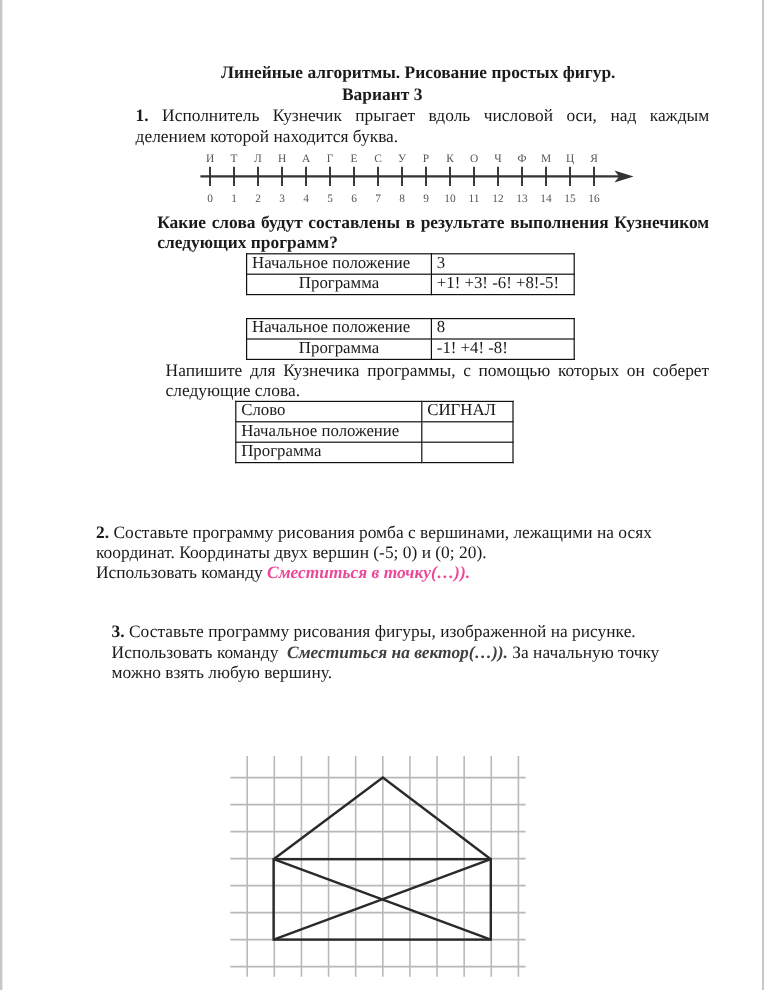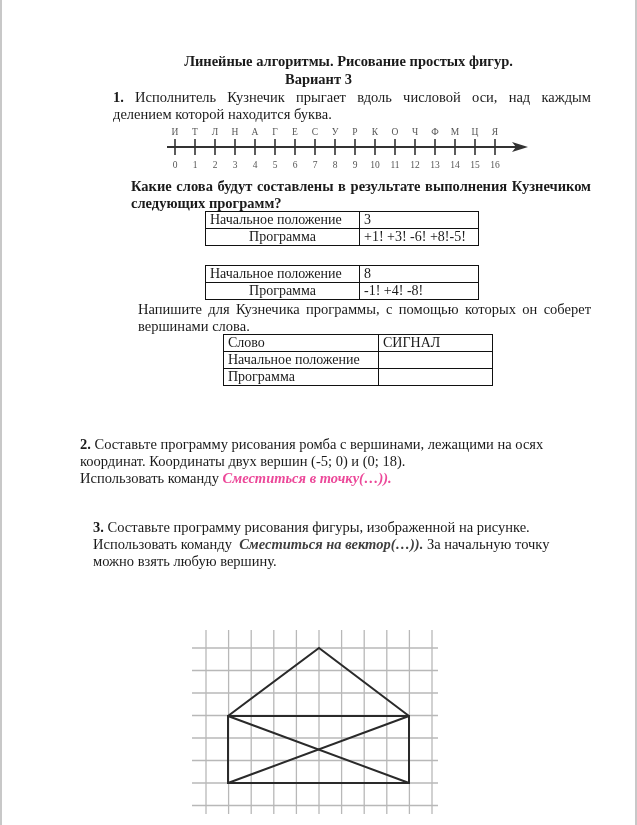--- a/index.html
+++ b/index.html
@@ -116,42 +116,42 @@
     <td style="width:145px;">Начальное положение</td>
     <td>8</td>
   </tr>
   <tr>
     <td class="center">Программа</td>
     <td>-1! +4! -8!</td>
   </tr>
 </tbody>
   </table>
 
-<div class="abs para justify" style="left:138px; top:301px; width:453px;">Напишите для Кузнечика программы, с помощью которых он соберет вершинами слова.</div>
+<div class="abs para justify" style="left:138px; top:301px; width:453px;">Напишите для Кузнечика программы, с помощью которых он соберет следующие слова.</div>
 
-<table class="doc" style="left:223px; top:334px; width:270px;padding-left:48px;">
+<table class="doc" style="left:196px; top:334px; width:232px;padding-left:48px;">
   <tbody>
       <tr>
     <td style="width:146px;">Слово</td>
     <td>СИГНАЛ</td>
   </tr>
   <tr>
     <td>Начальное положение</td>
     <td></td>
   </tr>
   <tr>
     <td>Программа</td>
     <td></td>
   </tr>
 </tbody>
   </table>
 
 <div class="abs para" style="left:80px; top:436px; width:510px;">
   <div><span class="num">2.</span> <span>Составьте программу рисования ромба с вершинами, лежащими на осях</span></div>
-  <div>координат. Координаты двух вершин (-5; 0) и (0; 18).</div>
+  <div>координат. Координаты двух вершин (-5; 0) и (0; 20).</div>
   <div><span>Использовать команду </span><span class="cmd-red">Сместиться в точку(…)).</span></div>
 </div>
 
 <div class="abs para" style="left:93px; top:519px; width:510px;">
   <div><span class="num">3.</span> <span>Составьте программу рисования фигуры, изображенной на рисунке.</span></div>
   <div><span style="white-space:pre;">Использовать команду  </span><span class="cmd-blue">Сместиться на вектор(…)).</span><span> За начальную точку</span></div>
   <div>можно взять любую вершину.</div>
 </div>
 
 <svg class="abs" style="left:190px; top:628px;" width="250" height="190">

